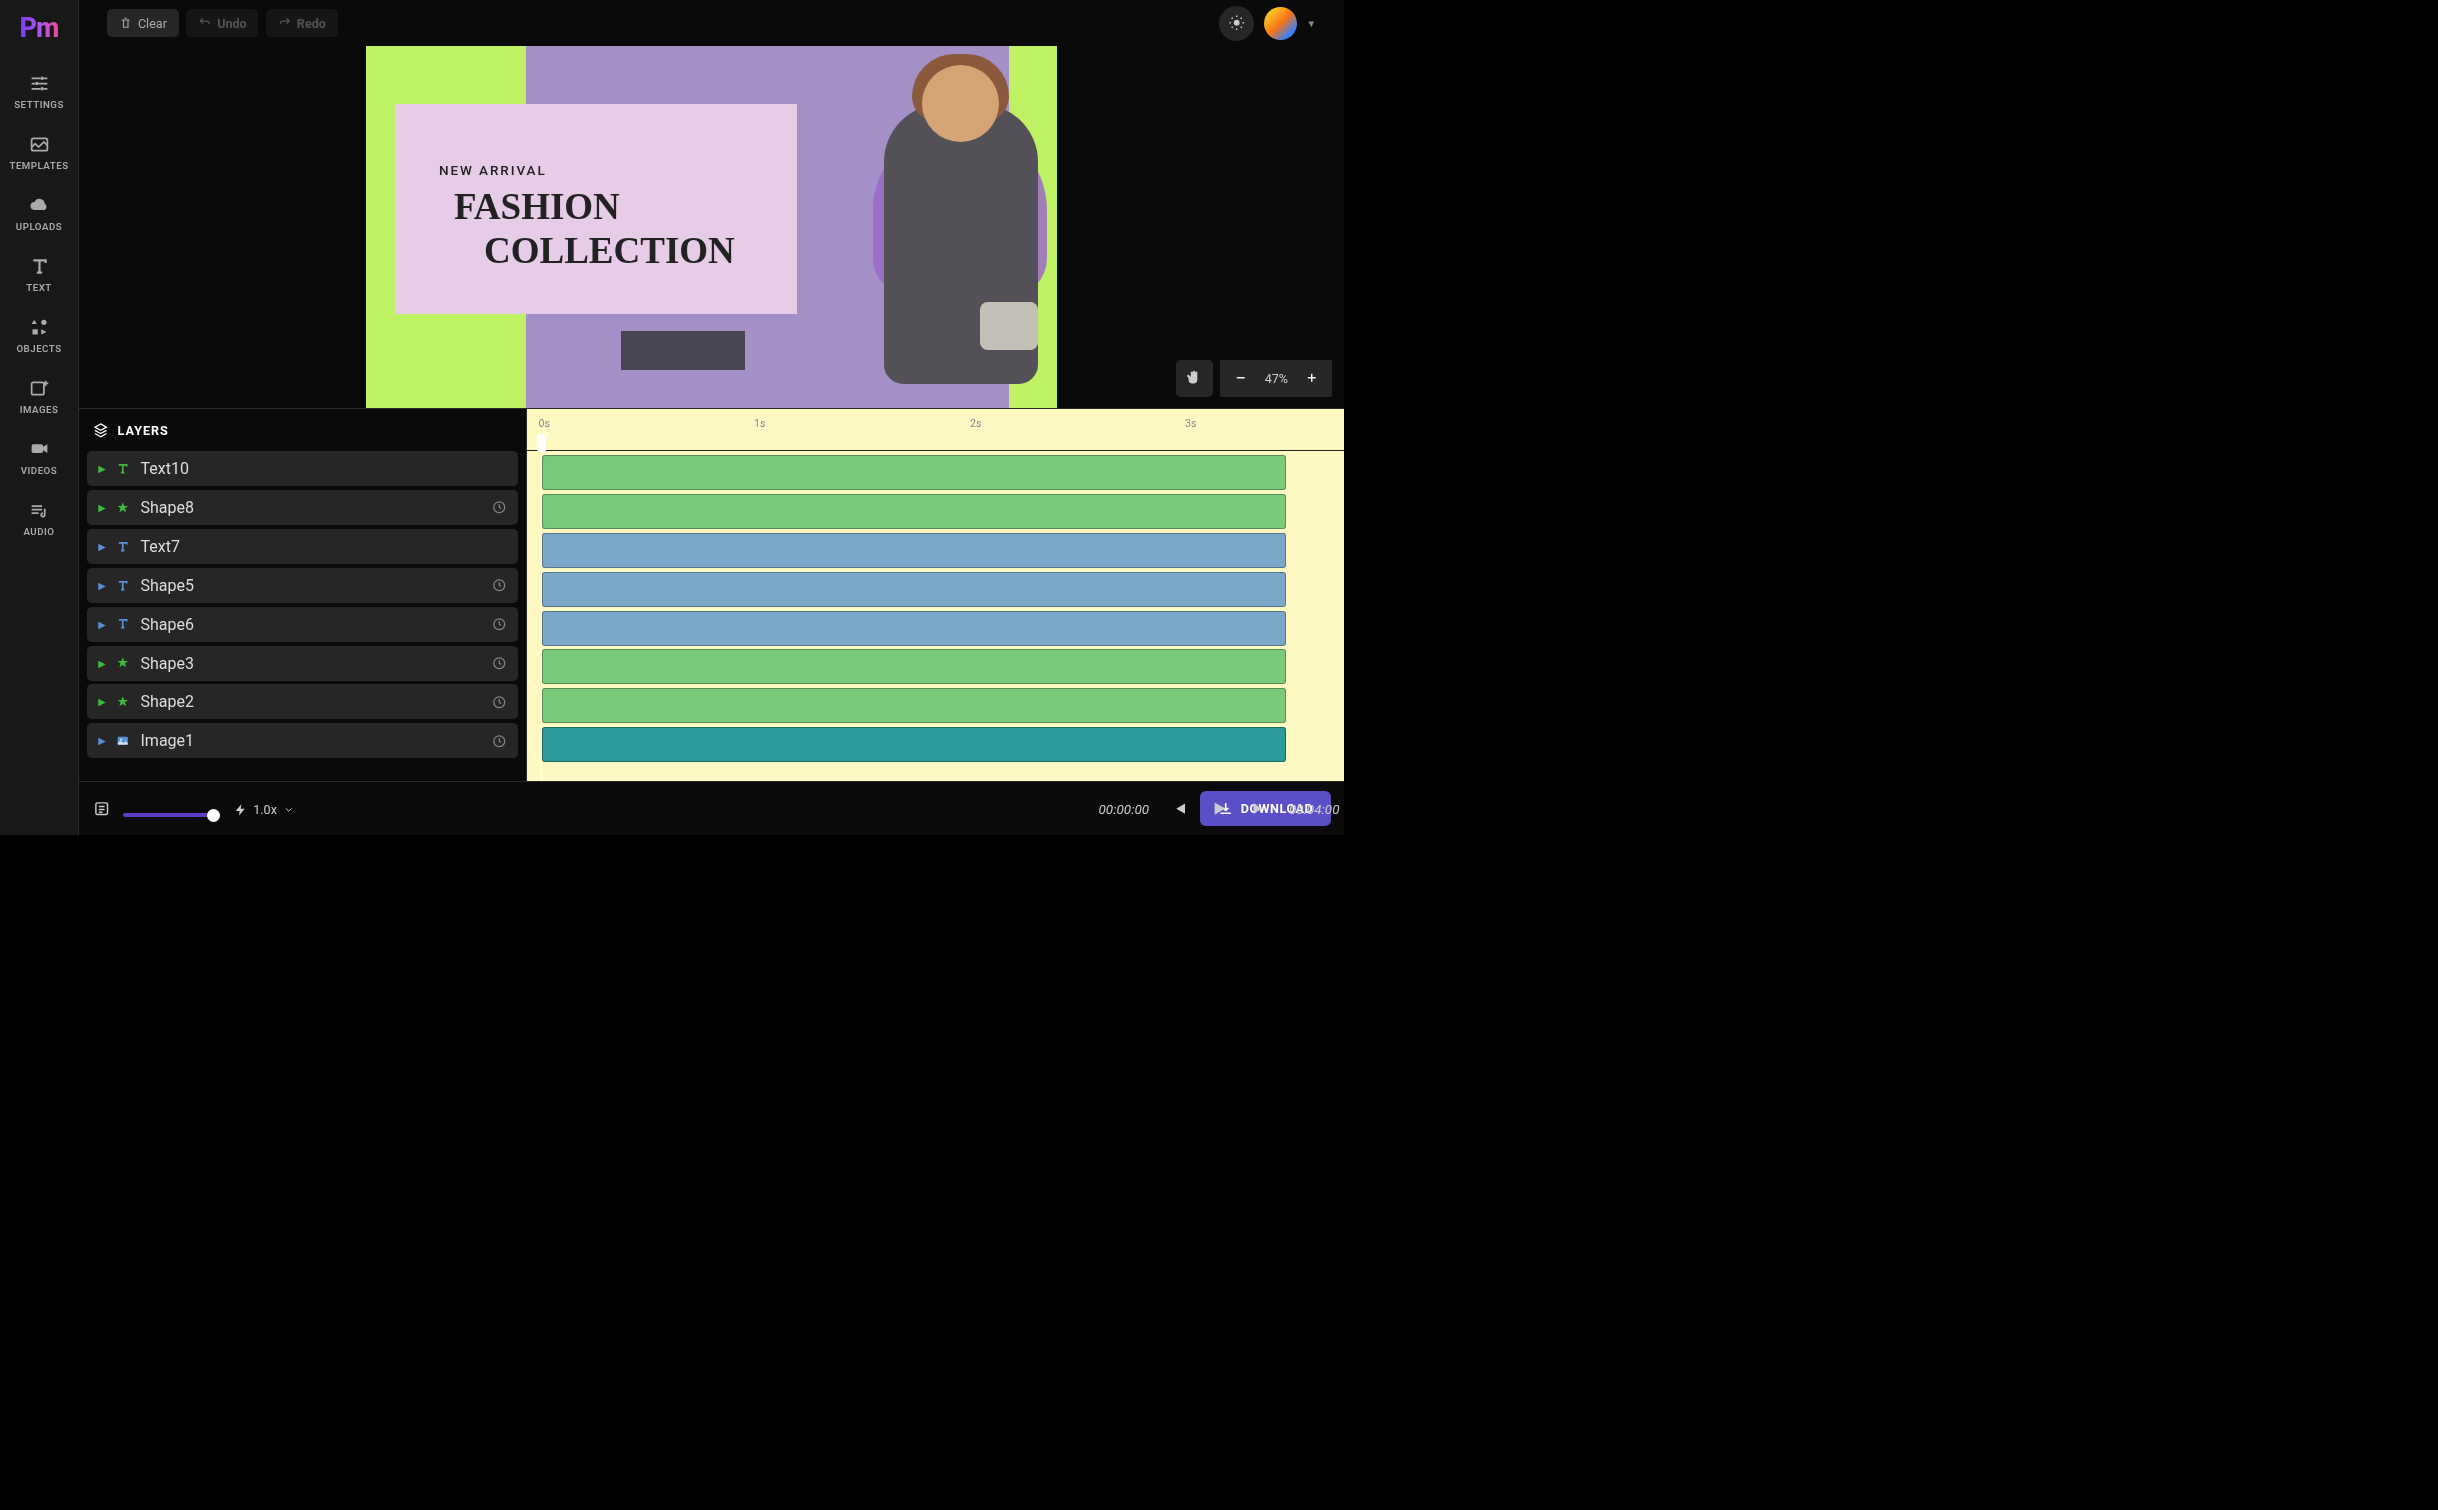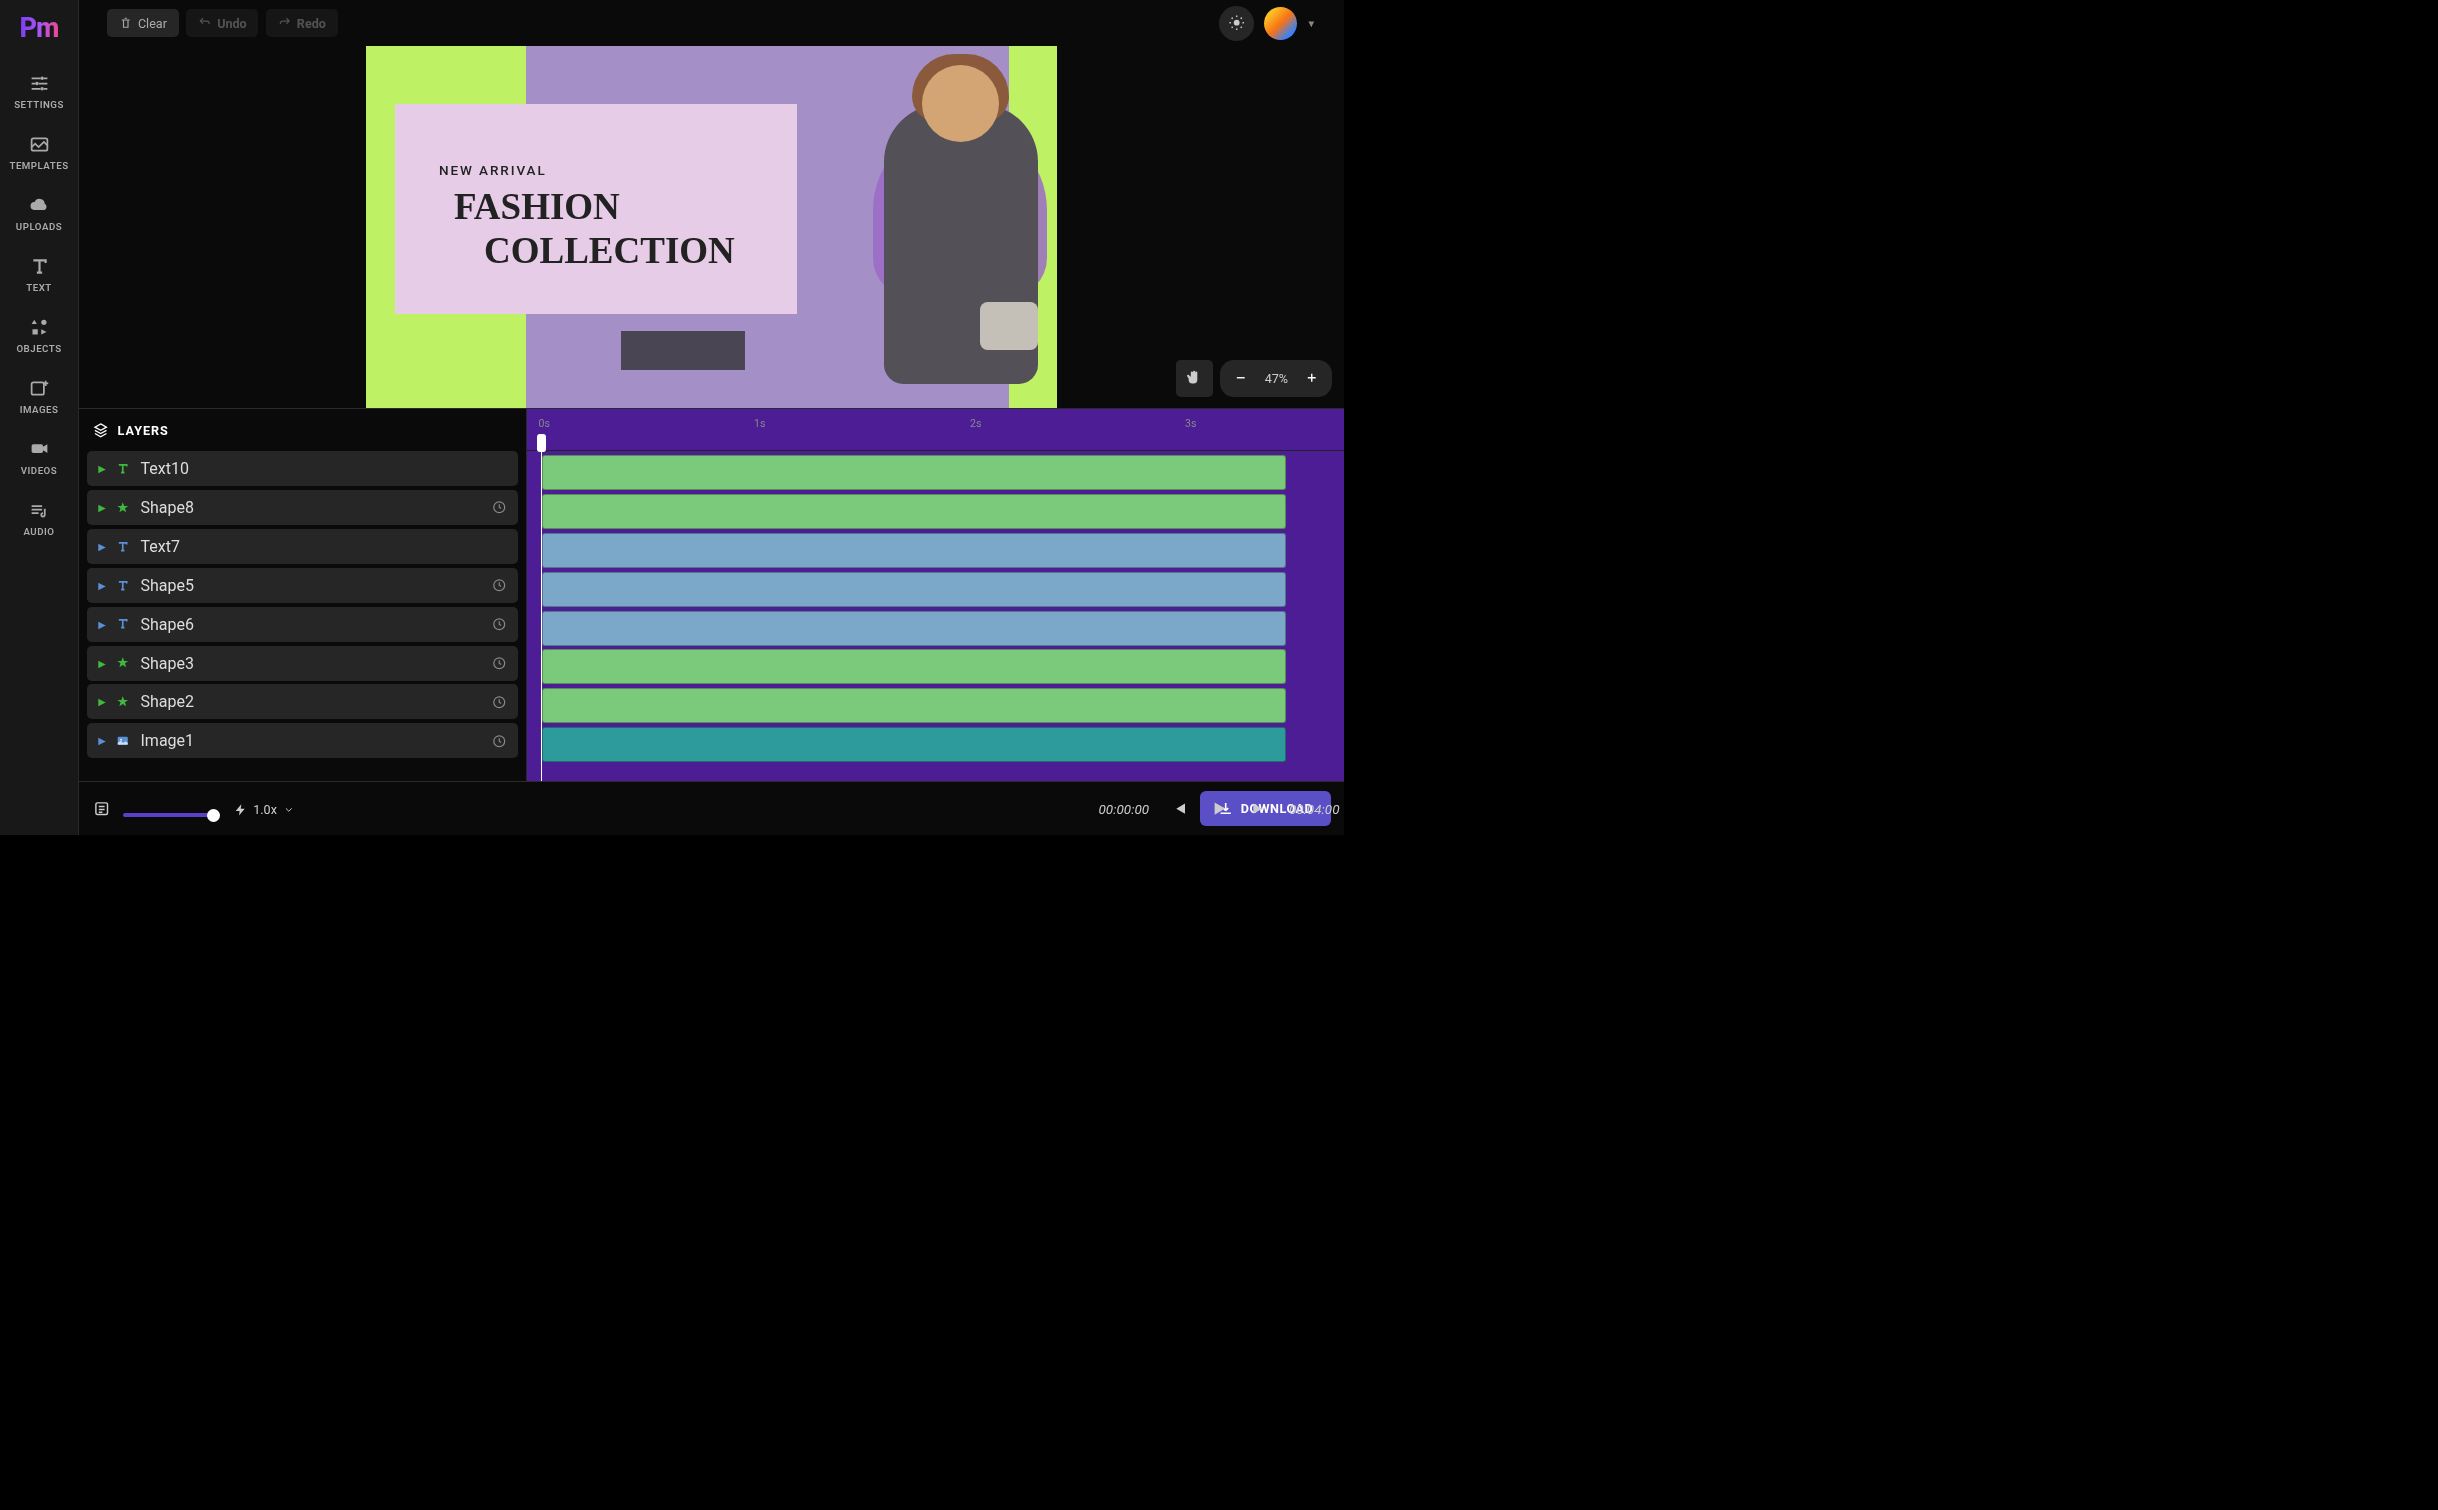--- a/index.html
+++ b/index.html
@@ -26,32 +26,32 @@
 .cv-text3 { position: absolute; left: 118px; top: 183px; font-size: 37px; font-weight: 700; color: #222; font-family: Georgia, serif; }
 .cv-dark { position: absolute; left: 255px; top: 285px; width: 124px; height: 39px; background: #4a4553; }
 .cv-person { position: absolute; right: 0; top: 0; width: 212px; height: 362px; }
 .person-body { position: absolute; right: 19.3px; top: 58px; width: 154px; height: 280px; background: #545058; border-radius: 58px 58px 19.3px 19.3px; }
 .person-head { position: absolute; right: 58px; top: 19.3px; width: 77px; height: 77px; border-radius: 50%; background: #d4a574; }
 .person-hair { position: absolute; right: 48px; top: 7.7px; width: 97px; height: 68px; border-radius: 48px 48px 29px 29px; background: #8b5a3c; }
 .person-coat { position: absolute; right: 9.7px; top: 77px; width: 174px; height: 174px; background: #9b6bc7; border-radius: 87px 87px 39px 39px; opacity: 0.85; }
 .person-bag { position: absolute; right: 19.3px; bottom: 58px; width: 58px; height: 48px; background: #c4c0b8; border-radius: 7.7px; }
 .canvas-controls { position: absolute; bottom: 11.6px; right: 11.6px; display: flex; gap: 7.7px; align-items: center; }
 .cc-btn { width: 37px; height: 37px; background: #262626; border-radius: 4.8px; display: flex; align-items: center; justify-content: center; cursor: pointer; color: #ccc; }
-.cc-zoom { background: #262626; border-radius: 14px; display: flex; align-items: center; padding: 0 5.8px; height: 37px; }
+.cc-zoom { background: #262626; border-radius: 1px; display: flex; align-items: center; padding: 0 5.8px; height: 37px; }
 .cc-zoom span { padding: 0 9.7px; font-size: 12.6px; color: #ccc; }
 .timeline-panel { height: 388px; display: flex; border-top: 1px solid #2a2a2a; }
 .layers-col { width: 448px; background: #0a0a0a; border-right: 1px solid #2a2a2a; display: flex; flex-direction: column; }
 .layers-head { height: 42px; display: flex; align-items: center; padding: 0 13.5px; gap: 9.7px; font-size: 12.6px; font-weight: 700; letter-spacing: 1px; }
 .layers-list { flex: 1; padding: 0 7.7px; overflow-y: auto; }
 .layer-row { background: #262626; border-radius: 4.8px; height: 35px; display: flex; align-items: center; padding: 0 11.6px; margin-bottom: 3.9px; gap: 9.7px; cursor: pointer; position: relative; }
 .layer-caret { color: #888; font-size: 9.7px; }
 .layer-iconbox { width: 15.4px; height: 15.4px; display: flex; align-items: center; justify-content: center; }
 .layer-name { font-size: 16px; color: #ddd; flex: 1; }
 .layer-clock { color: #888; }
-.tracks-col { flex: 1; background: #4c1d95; position: relative; overflow: hidden; }
+.tracks-col { flex: 1; background: #fef9c3; position: relative; overflow: hidden; }
 .ruler { height: 42px; position: relative; border-bottom: 1px solid #222; }
 .ruler-tick { position: absolute; top: 7.7px; font-size: 10.6px; color: #888; }
 .playhead { position: absolute; left: 9.7px; top: 25px; width: 9.7px; height: 17.4px; background: #fff; border-radius: 2.9px; z-index: 10; }
 .playhead-line { position: absolute; left: 13.5px; top: 42px; width: 1.9px; bottom: 0; background: #fff; z-index: 9; }
 .tracks { padding-top: 3.9px; }
 .track { height: 35px; margin-bottom: 3.9px; position: relative; }
 .track-clip { position: absolute; left: 15.4px; right: 58px; top: 0; bottom: 0; border-radius: 2.9px; border: 1px solid rgba(0,0,0,0.3); }
 .clip-green { background: #7bc97b; }
 .clip-blue { background: #7ba8c9; }
 .clip-teal { background: #2d9b9b; }

